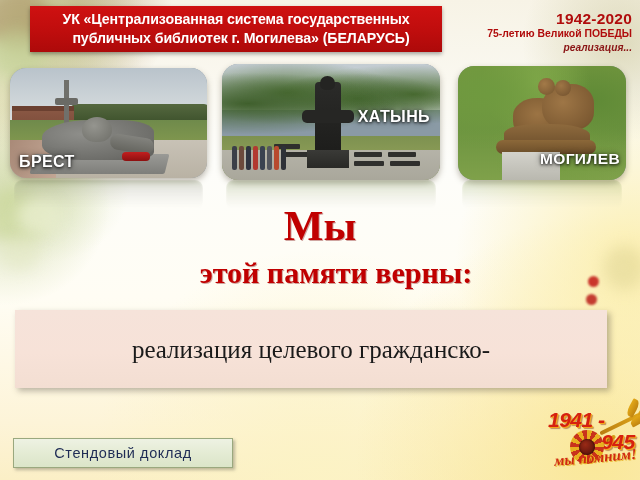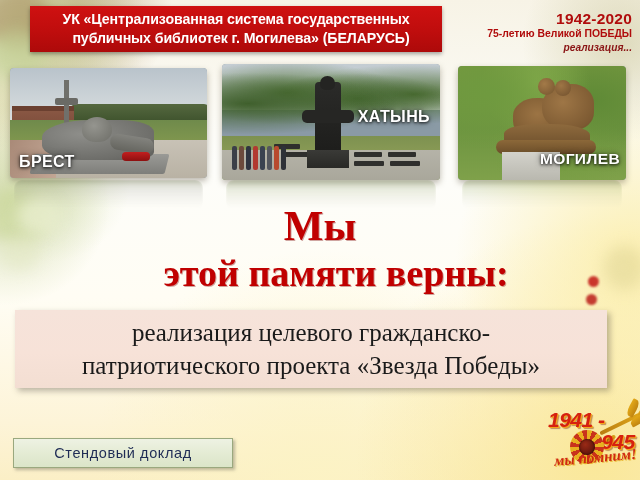--- a/index.html
+++ b/index.html
@@ -40,21 +40,21 @@
   #banner .line.l2{padding-left:10px;}
 
   
   #hdr-right{position:absolute;right:8px;top:10px;width:190px;text-align:right;}
   #hdr-right .y{color:#b00c0c;font-weight:bold;font-size:15.5px;line-height:17px;letter-spacing:.2px;}
   #hdr-right .s{color:#b00c0c;font-weight:bold;font-size:10.4px;line-height:14px;}
   #hdr-right .d{color:#8a1414;font-weight:bold;font-style:italic;font-size:10.2px;line-height:14px;}
 
   
   .photo{
-    position:absolute;border-radius:4px;overflow:hidden;
+    position:absolute;border-radius:16px;overflow:hidden;
     box-shadow:0 3px 6px rgba(90,80,60,.40);
     background:#8a9aa5;
   }
   .photo .cap{
     position:absolute;color:#fff;font-weight:bold;letter-spacing:.4px;
     text-shadow:0 1px 3px rgba(0,0,0,.85),0 0 6px rgba(0,0,0,.6);
   }
   .refl{
     position:absolute;border-radius:8px;overflow:hidden;opacity:.26;
     transform:scaleY(-1);filter:blur(1.1px);
@@ -147,21 +147,21 @@
     background:linear-gradient(180deg,#d3d2cb 0%,#b9b8af 100%);}
   #ph3 .cap{right:6px;bottom:12px;font-size:15.5px;}
 
   
   #title{
     position:absolute;left:0;right:0;top:204px;text-align:center;
     font-family:"Liberation Serif", serif;color:#c00000;font-weight:bold;
     text-shadow:1px 1px 0 rgba(120,0,0,.35);
   }
   #title .t1{font-size:42px;line-height:44px;}
-  #title .t2{font-size:38px;line-height:50px;padding-left:32px;}
+  #title .t2{font-size:30px;line-height:50px;padding-left:32px;}
 
   
   #subbox{
     position:absolute;left:15px;top:310px;width:592px;height:78px;
     background:linear-gradient(180deg,#f6e3da 0%,#f7e2d8 55%,#f3ded2 100%);
     box-shadow:3px 3px 6px rgba(80,70,60,.38);
     display:flex;flex-direction:column;align-items:center;justify-content:center;
     font-family:"Liberation Serif", serif;color:#1a1a1a;
   }
   #subbox .s1{font-size:25px;line-height:33px;white-space:nowrap;}
@@ -297,21 +297,20 @@
   </div>
   <div class="refl" style="left:462px;top:180px;width:160px;height:30px;background:linear-gradient(180deg,#c6c5bd 0%,#8aa057 60%,#74913f 100%);"></div>
 
   <div id="title">
     <div class="t1">Мы</div>
     <div class="t2">этой памяти верны:</div>
   </div>
 
   <div id="subbox">
     <div class="s1">реализация целевого гражданско-</div>
-    <div class="s2">патриотического проекта «Звезда Победы»</div>
   </div>
 
   <div id="btn">
     <span>Стендовый доклад</span>
   </div>
 
   <div id="emblem">
     <div class="stem"></div>
     <div class="leaf" style="left:92px;top:2px;width:20px;height:9px;transform:rotate(-40deg);"></div>
     <div class="leaf" style="left:80px;top:0px;width:18px;height:8px;transform:rotate(-62deg);"></div>

